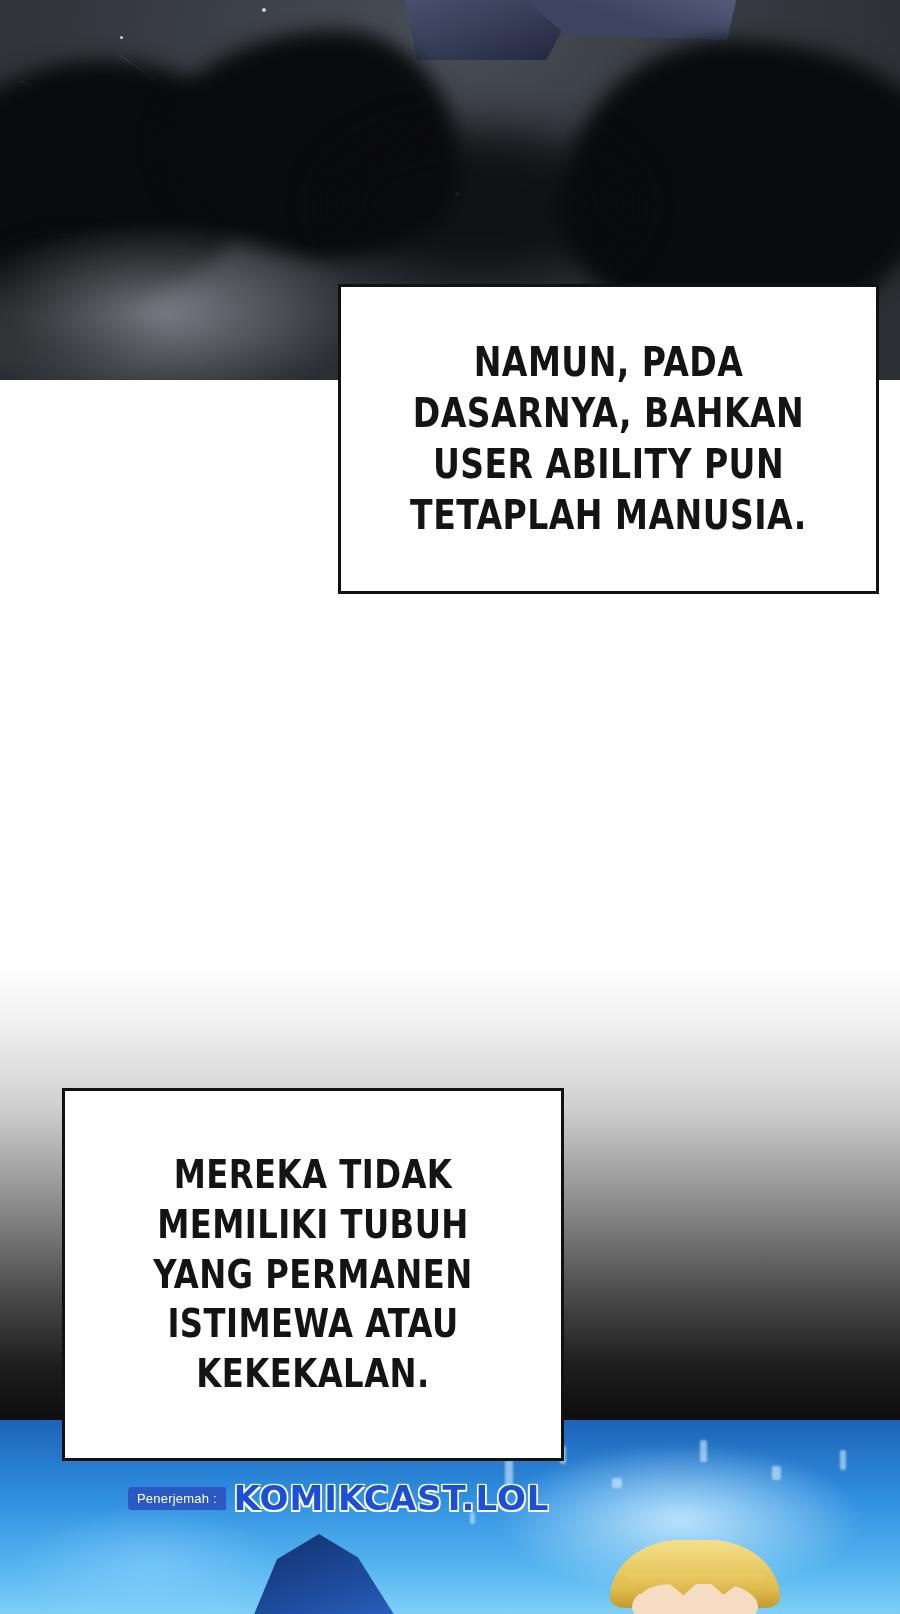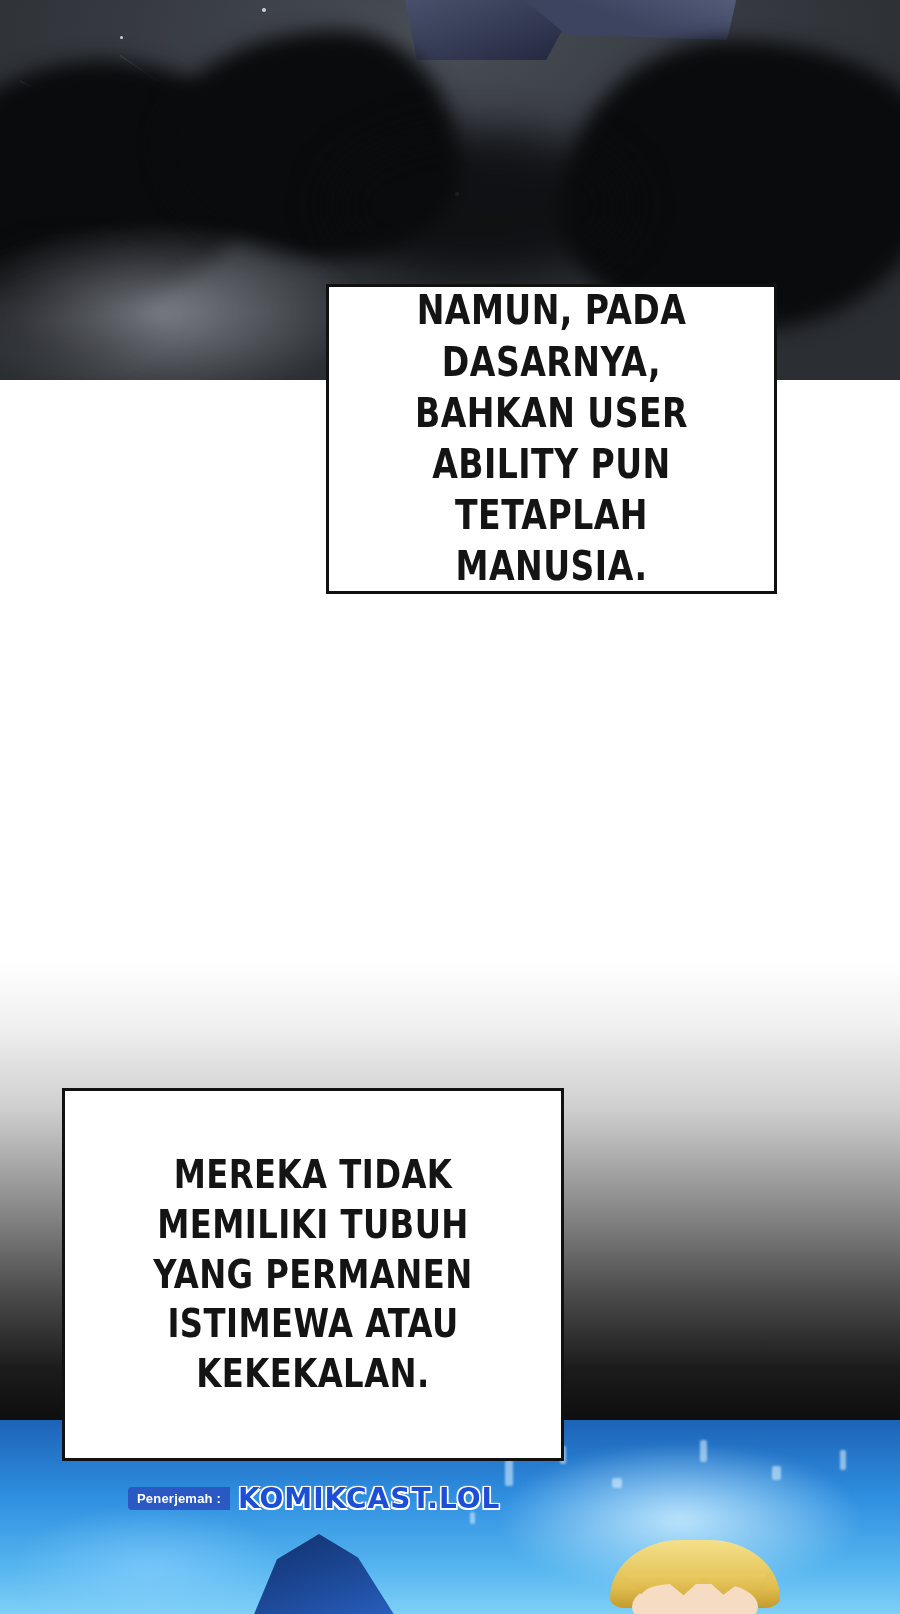--- a/index.html
+++ b/index.html
@@ -179,51 +179,51 @@
     margin: 0;
     color: #141414;
     font-family: "DejaVu Sans Condensed", "Liberation Sans Narrow", "Liberation Sans", sans-serif;
     font-weight: 700;
     letter-spacing: 0.5px;
     line-height: 1.28;
     text-transform: uppercase;
     transform: scaleX(0.92);
   }
   #caption-1 {
-    left: 326px; top: 284px; width: 451px; height: 310px; text-align: center;
+    left: 338px; top: 284px; width: 541px; height: 310px; text-align: center;
   }
   #caption-1 p { font-size: 40px; }
   #caption-2 {
     left: 62px; top: 1058px; width: 502px; height: 373px; margin-top: 30px;
   }
   #caption-2 p { font-size: 39px; }
 
   
   .watermark {
     position: absolute;
     left: 128px;
     top: 1484px;
     display: flex;
     align-items: center;
     height: 28px;
   }
   .watermark .tag {
     background: #2b59c3;
     color: #ffffff;
     font-size: 13px;
-    font-weight: 700;
+    font-weight: 400;
     padding: 5px 9px;
     border-radius: 4px 0 0 4px;
     font-family: "Liberation Sans", sans-serif;
     letter-spacing: .2px;
     line-height: 1;
   }
   .watermark .site {
     color: #1b4fd6;
-    font-size: 28px;
+    font-size: 34px;
     font-weight: 700;
     letter-spacing: 1px;
     margin-left: 8px;
     text-shadow:
       -1.5px -1.5px 0 #ffffff,
        1.5px -1.5px 0 #ffffff,
       -1.5px  1.5px 0 #ffffff,
        1.5px  1.5px 0 #ffffff,
        0 0 3px #ffffff;
     font-family: "DejaVu Sans", sans-serif;

